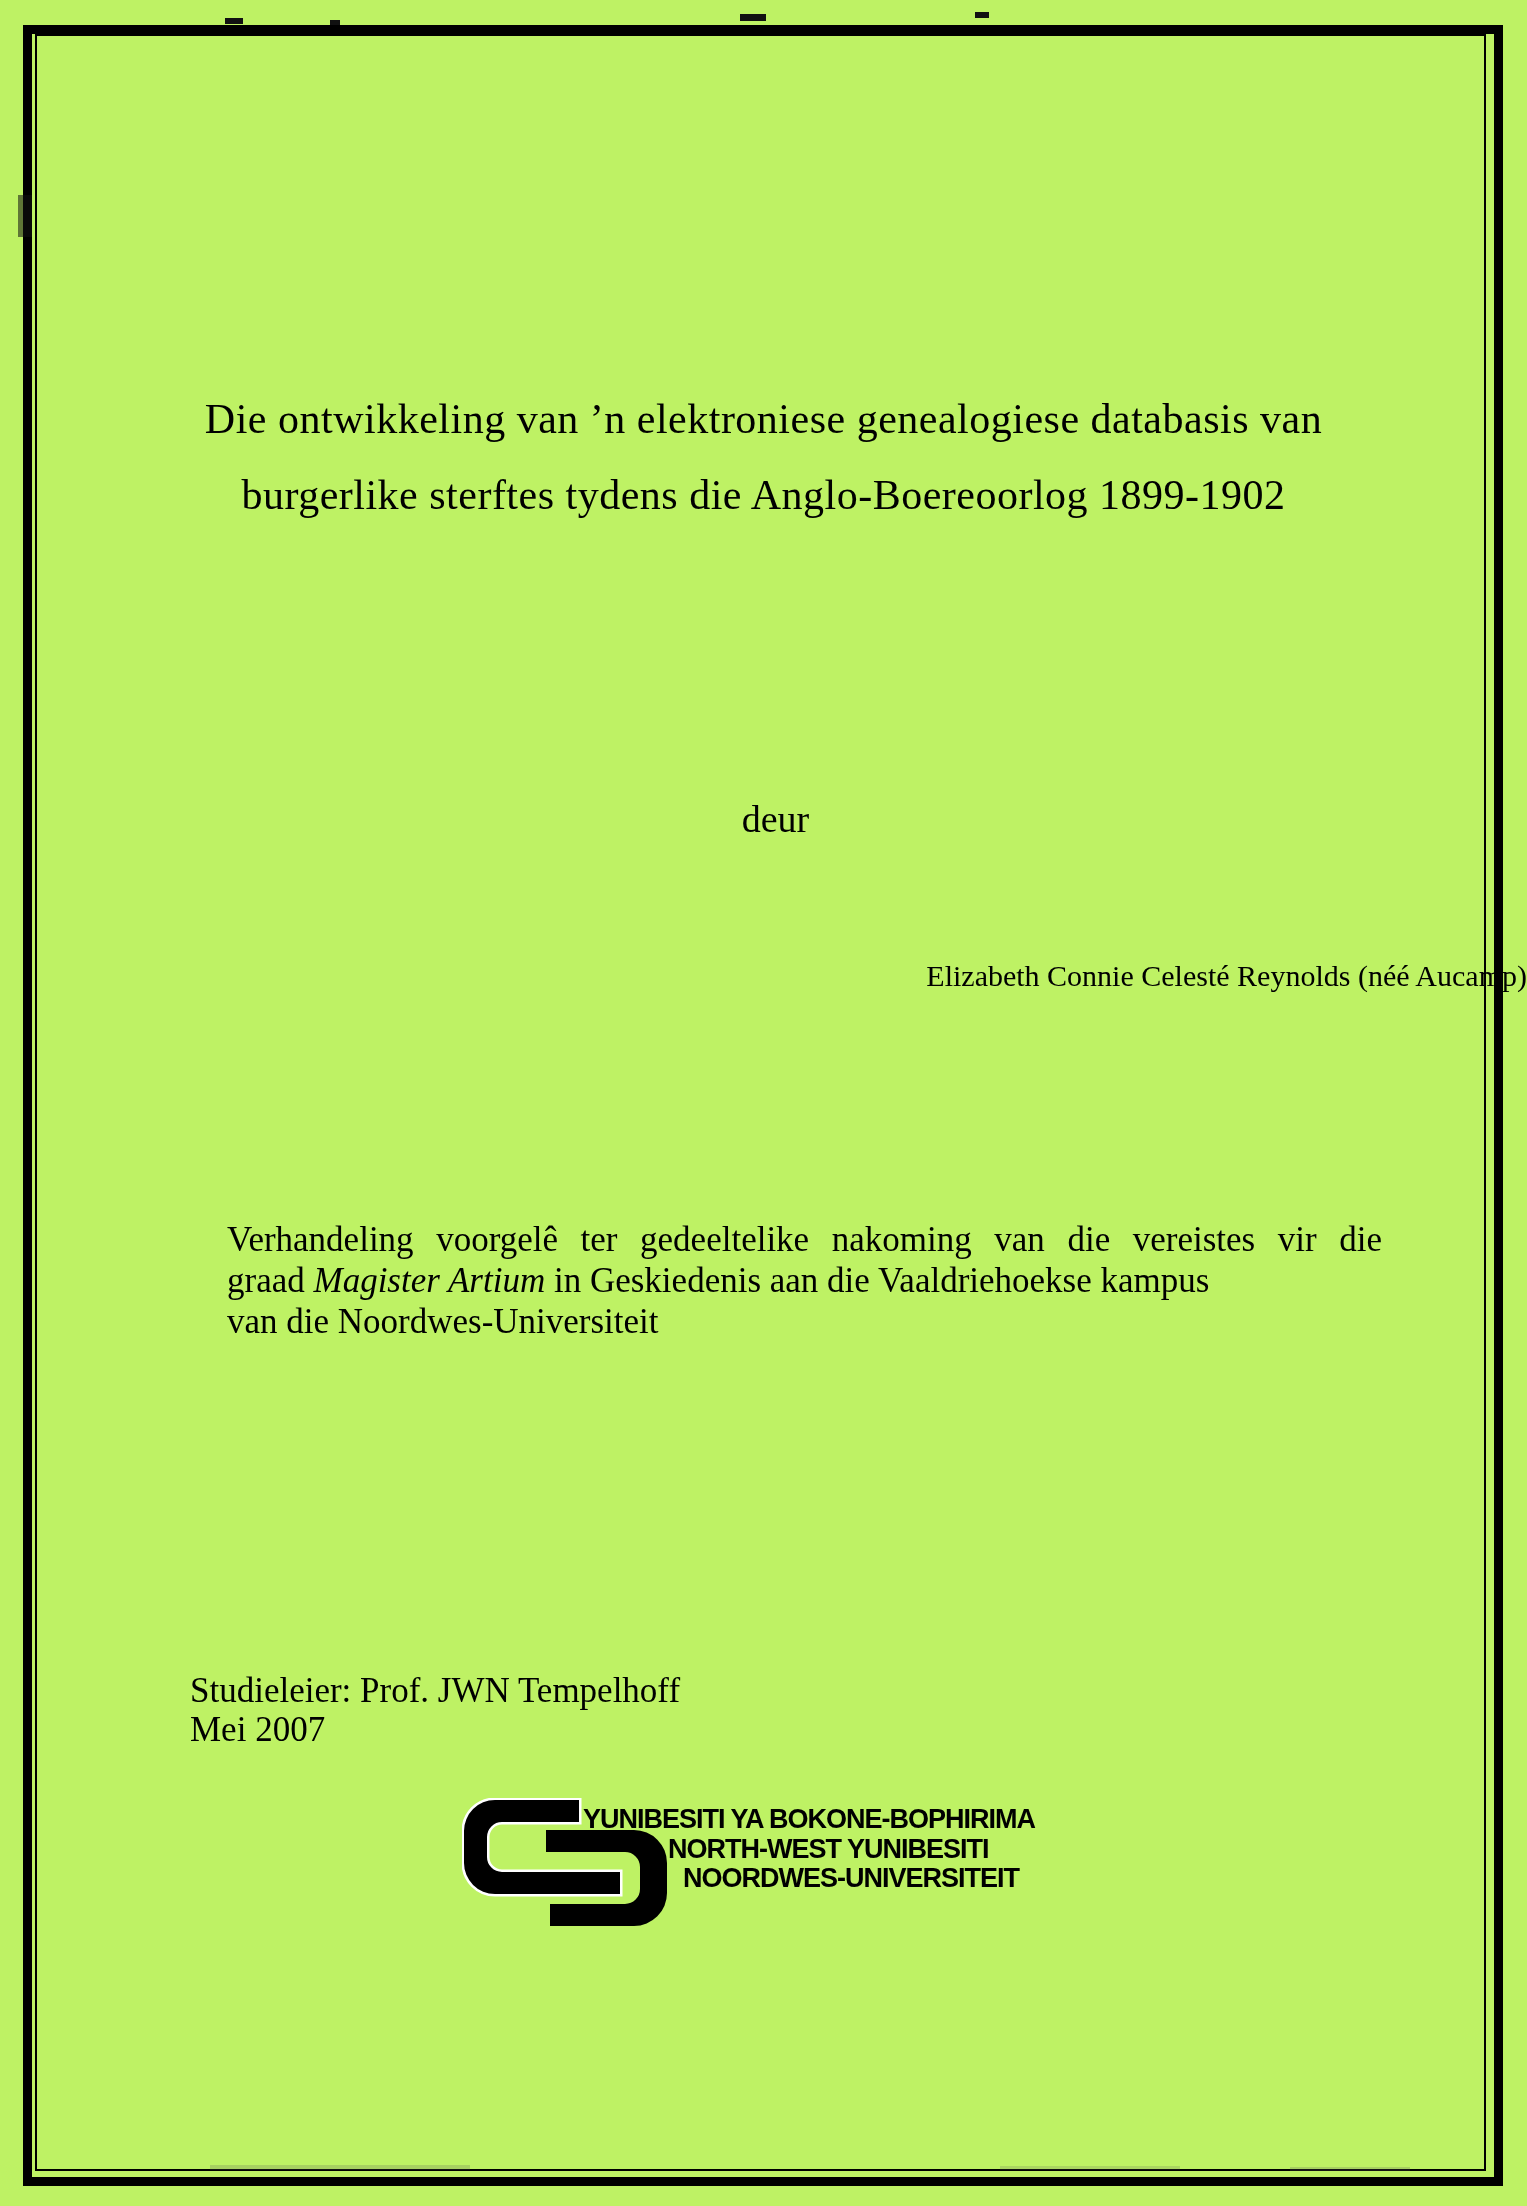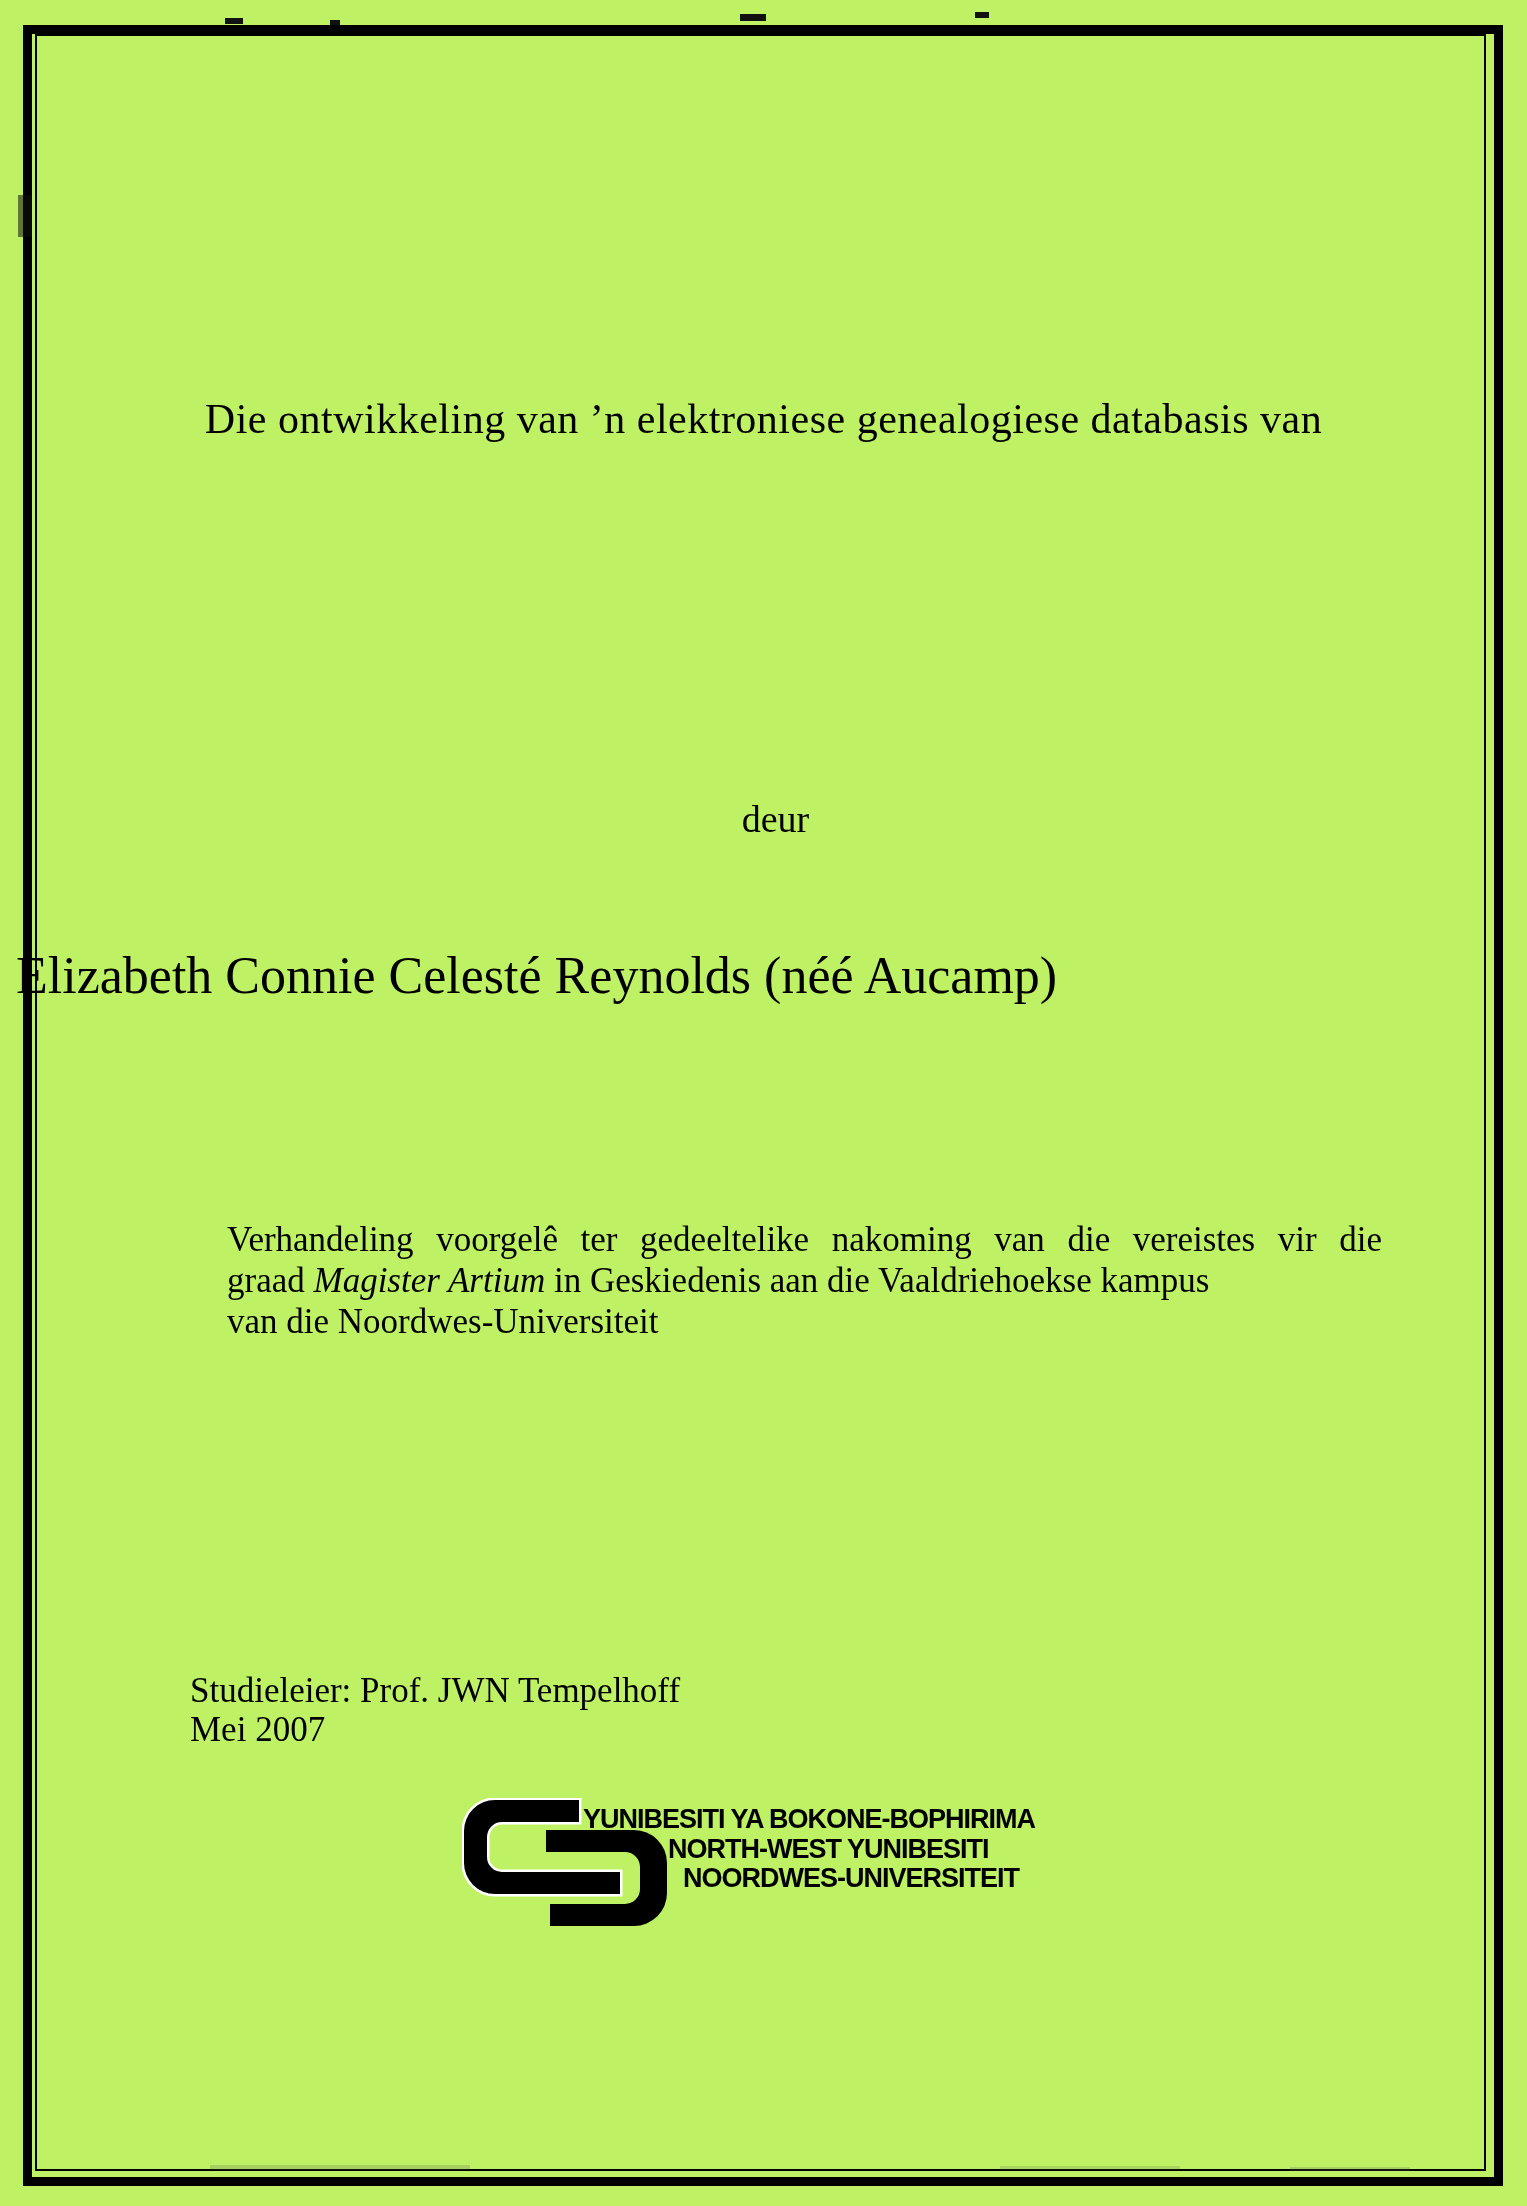--- a/index.html
+++ b/index.html
@@ -24,22 +24,22 @@
     text-align:center;font-size:42px;line-height:76px;
     letter-spacing:.5px;white-space:nowrap;
   }
   .byline{
     position:absolute;left:0;top:800px;width:1527px;
     padding-left:24px;box-sizing:border-box;
     text-align:center;font-size:38px;line-height:38px;
   }
   .author{
     position:absolute;left:0;top:955px;width:1527px;
-    padding-left:16px;box-sizing:border-box;
-    text-align:left;font-size:52px;line-height:42px;white-space:nowrap;
+    padding-left:29px;box-sizing:border-box;
+    text-align:right;font-size:30px;line-height:42px;white-space:nowrap;
   }
   .statement{
     position:absolute;left:190px;top:1219px;width:1155px;
     font-size:35px;line-height:41px;margin-left:37px;
   }
   .statement .justified{
     text-align:justify;text-align-last:justify;
   }
   .statement .plain{white-space:nowrap;}
   .statement .it{font-style:italic;}
@@ -76,20 +76,21 @@
   <div class="speck" style="left:330px;top:20px;width:10px;height:5px;"></div>
   <div class="speck" style="left:740px;top:14px;width:26px;height:7px;"></div>
   <div class="speck" style="left:975px;top:12px;width:14px;height:6px;"></div>
   <div class="speck" style="left:18px;top:195px;width:14px;height:42px;opacity:.55;"></div>
   <div class="smudge" style="left:210px;top:2165px;width:260px;height:5px;opacity:.22;"></div>
   <div class="smudge" style="left:1000px;top:2166px;width:180px;height:4px;opacity:.18;"></div>
   <div class="smudge" style="left:1290px;top:2167px;width:120px;height:4px;opacity:.22;"></div>
 
   <div class="title-block">
     <div>Die ontwikkeling van ’n elektroniese genealogiese databasis van</div>
+    <div>burgerlike sterftes tydens die Anglo-Boereoorlog 1899-1902</div>
   </div>
 
   <div class="byline">deur</div>
 
   <div class="author">Elizabeth Connie Celesté Reynolds (néé Aucamp)</div>
 
   <div class="statement">
     <div class="justified">Verhandeling voorgelê ter gedeeltelike nakoming van die vereistes vir die</div>
     <div class="plain"><span>graad </span><span class="it">Magister Artium</span><span> in Geskiedenis aan die Vaaldriehoekse kampus</span></div>
     <div class="plain">van die Noordwes-Universiteit</div>

